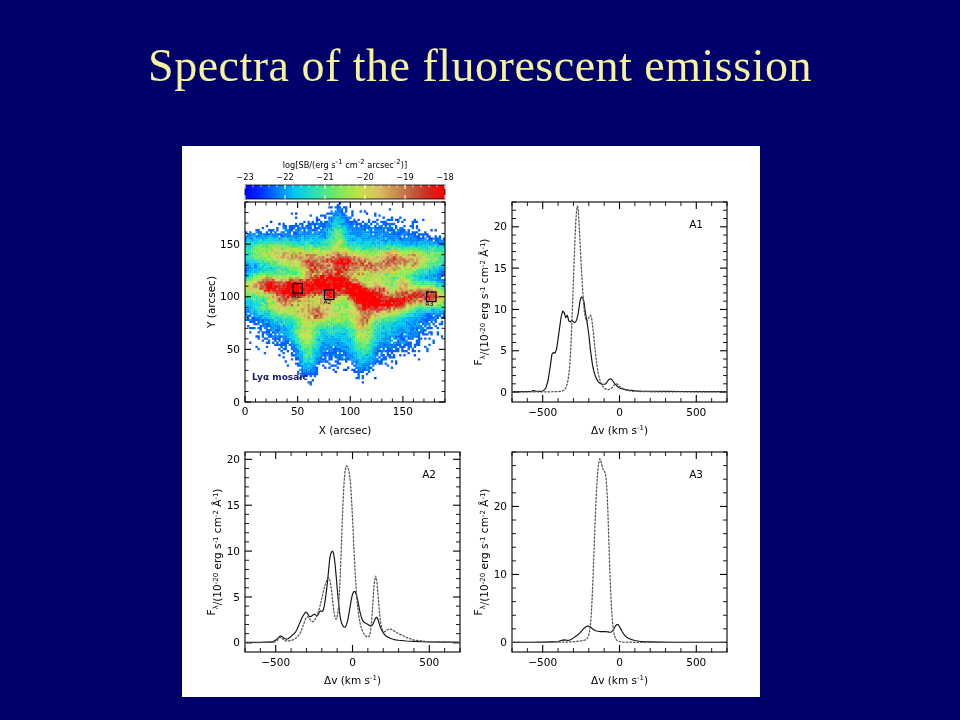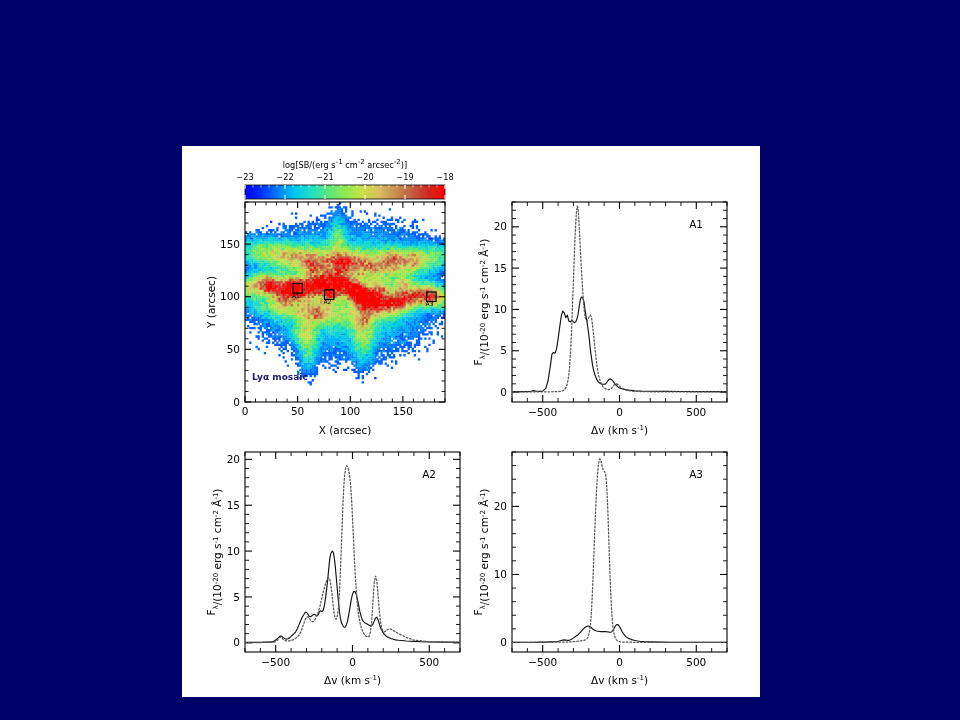--- a/index.html
+++ b/index.html
@@ -45,20 +45,21 @@
   .spec-dotted{fill:none;stroke:#555;stroke-width:1.25;stroke-dasharray:1.6 2.0;stroke-linecap:round;}
   .aperture{fill:none;stroke:#000;stroke-width:1.2;}
   .ap-label{font-family:"DejaVu Sans", sans-serif;font-size:6px;fill:#000;}
   .blob-label{font-family:"DejaVu Sans", sans-serif;font-size:9px;fill:#1b1b6e;font-weight:bold;}
 </style>
 </head>
 <body>
 
 <div id="slide">
 
+  <div id="slide-title">Spectra of the fluorescent emission</div>
 
   <div id="figure-panel">
     <svg class="fig-svg" id="figure-svg" width="578" height="551" viewBox="0 0 578 551">
         <g>
           <rect x="63" y="39" width="200" height="14" fill="url(#cbgrad)" stroke="#000" stroke-width="0.8"></rect>
           <line x1="63" y1="39" x2="63" y2="43" stroke="#fff" stroke-width="1"></line>
           <line x1="63" y1="49" x2="63" y2="53" stroke="#fff" stroke-width="1"></line>
           <text x="63" y="34" class="cbar-tick" text-anchor="middle">−23</text>
           <line x1="103" y1="39" x2="103" y2="43" stroke="#fff" stroke-width="1"></line>
           <line x1="103" y1="49" x2="103" y2="53" stroke="#fff" stroke-width="1"></line>

